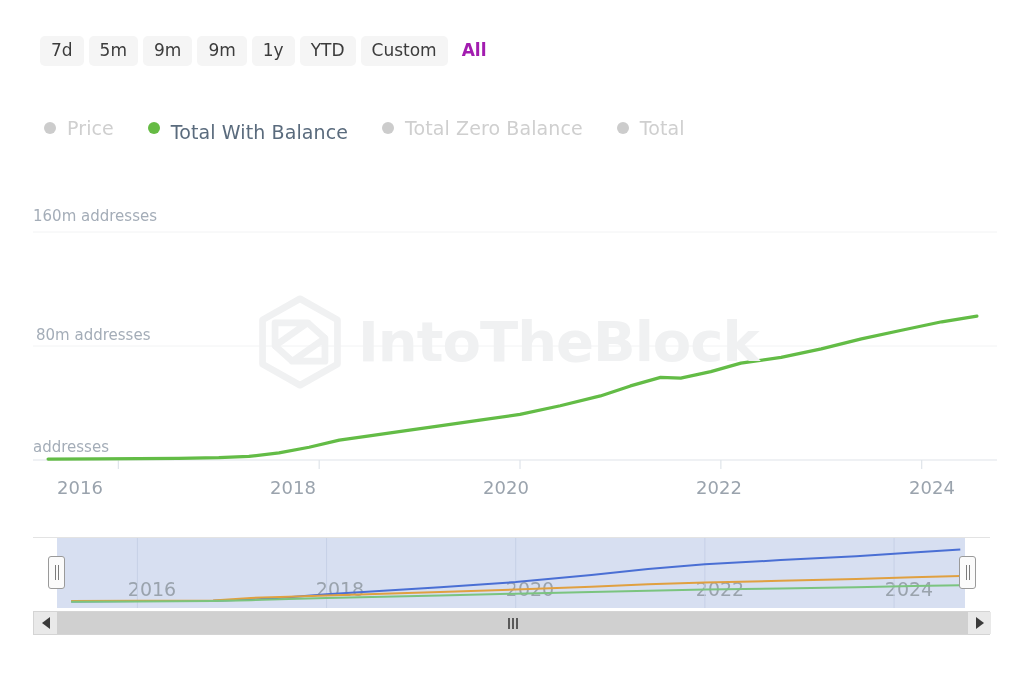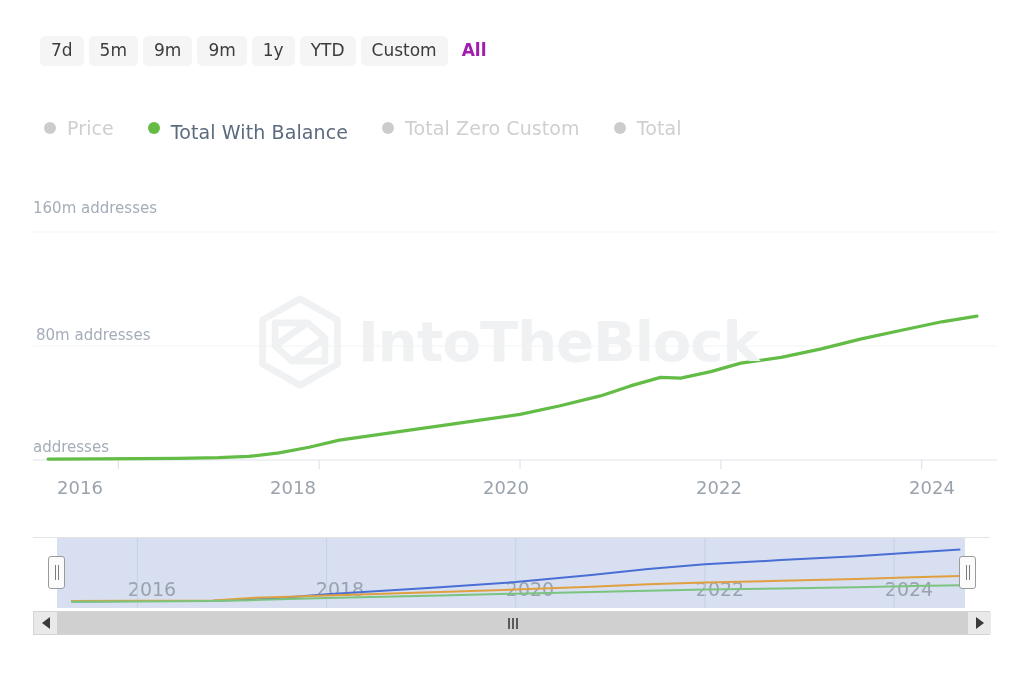--- a/index.html
+++ b/index.html
@@ -105,21 +105,21 @@
       <div class="legend-item">
         <span class="legend-dot" style="background: rgb(204, 204, 204);"></span>
         <span class="legend-label">Price</span>
       </div>
       <div class="legend-item on">
         <span class="legend-dot" style="background: rgb(102, 187, 68);"></span>
         <span class="legend-label">Total With Balance</span>
       </div>
       <div class="legend-item">
         <span class="legend-dot" style="background: rgb(204, 204, 204);"></span>
-        <span class="legend-label">Total Zero Custom</span>
+        <span class="legend-label">Total Zero Balance</span>
       </div>
       <div class="legend-item">
         <span class="legend-dot" style="background: rgb(204, 204, 204);"></span>
         <span class="legend-label">Total</span>
       </div>
     </div>
 
   <div class="plot">
     <svg width="1024" height="330" id="plot-svg">
         <line x1="33" y1="67" x2="997" y2="67" stroke="#f2f3f4" stroke-width="1"></line>
@@ -127,21 +127,21 @@
         <line x1="33" y1="295" x2="997" y2="295" stroke="#dfe4ea" stroke-width="1.2"></line>
         <line x1="118.35416666665833" y1="295" x2="118.35416666665833" y2="304" stroke="#dfe4ea" stroke-width="1.2"></line>
         <line x1="319.1874999999936" y1="295" x2="319.1874999999936" y2="304" stroke="#dfe4ea" stroke-width="1.2"></line>
         <line x1="520.0208333333287" y1="295" x2="520.0208333333287" y2="304" stroke="#dfe4ea" stroke-width="1.2"></line>
         <line x1="720.854166666664" y1="295" x2="720.854166666664" y2="304" stroke="#dfe4ea" stroke-width="1.2"></line>
         <line x1="921.6874999999992" y1="295" x2="921.6874999999992" y2="304" stroke="#dfe4ea" stroke-width="1.2"></line>
         <path d="M 48.1 294.1 L 98.3 293.9 L 138.4 293.6 L 178.6 293.3 L 218.8 292.7 L 248.9 291.4 L 279.0 287.9 L 309.1 282.2 L 339.3 275.1 L 369.4 270.8 L 409.6 265.1 L 439.7 260.8 L 479.9 255.1 L 520.0 249.4 L 560.2 240.8 L 600.4 230.9 L 630.5 220.9 L 660.6 212.4 L 680.7 213.1 L 710.8 206.6 L 740.9 198.1 L 781.1 192.4 L 821.3 183.9 L 861.4 173.9 L 901.6 165.3 L 941.8 156.8 L 976.9 151.1" fill="none" stroke="#63bc46" stroke-width="3.2" stroke-linejoin="round" stroke-linecap="round"></path>
       </svg>
   </div>
 
-  <div class="ylabel" style="left:33px;top:199px;">160m addresses</div>
+  <div class="ylabel" style="left:33px;top:207px;">160m addresses</div>
   <div class="ylabel" style="left:36px;top:326px;">80m addresses</div>
   <div class="ylabel" style="left:33px;top:438px;">addresses</div>
 
   <div class="xlabel" style="left:80px;top:477px;">2016</div>
   <div class="xlabel" style="left:293px;top:477px;">2018</div>
   <div class="xlabel" style="left:506px;top:477px;">2020</div>
   <div class="xlabel" style="left:719px;top:477px;">2022</div>
   <div class="xlabel" style="left:932px;top:477px;">2024</div>
 
   <div class="watermark">

